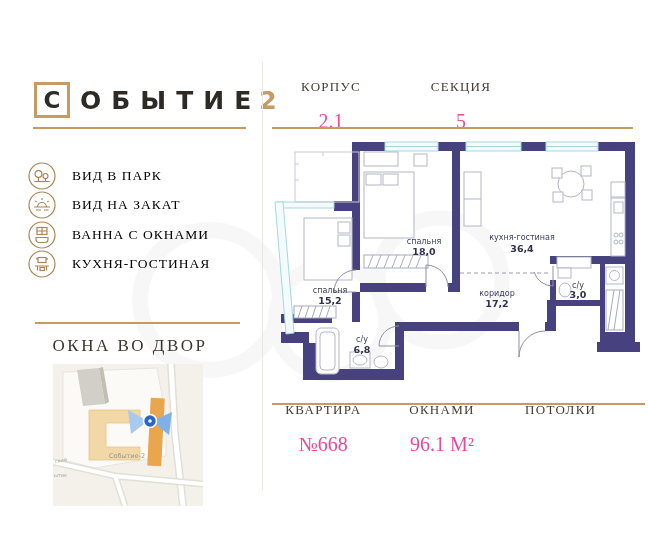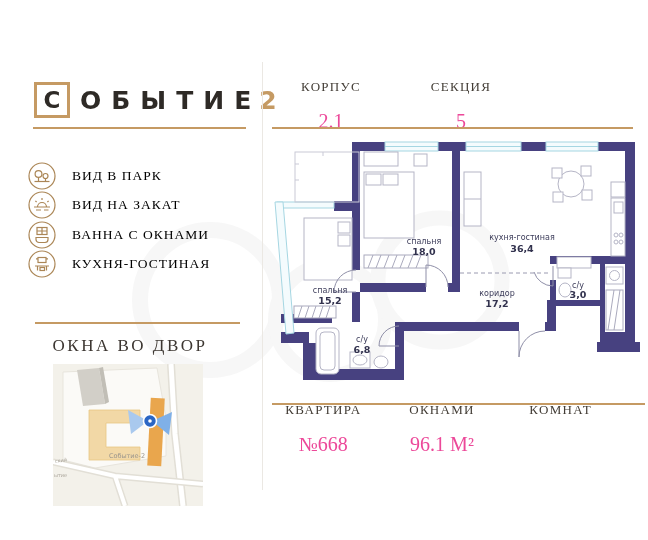--- a/index.html
+++ b/index.html
@@ -248,17 +248,17 @@
   <div class="statrow" style="left:264px;top:402px;width:356px;">
     <div class="stat">
       <div class="lbl">КВАРТИРА</div>
       <div class="val">№668</div>
     </div>
     <div class="stat">
       <div class="lbl">ОКНАМИ</div>
       <div class="val">96.1 М²</div>
     </div>
     <div class="stat">
-      <div class="lbl">КОМНАТ</div>
+      <div class="lbl">ПОТОЛКИ</div>
     </div>
   </div>
 
 </div>
 
 </body></html>

